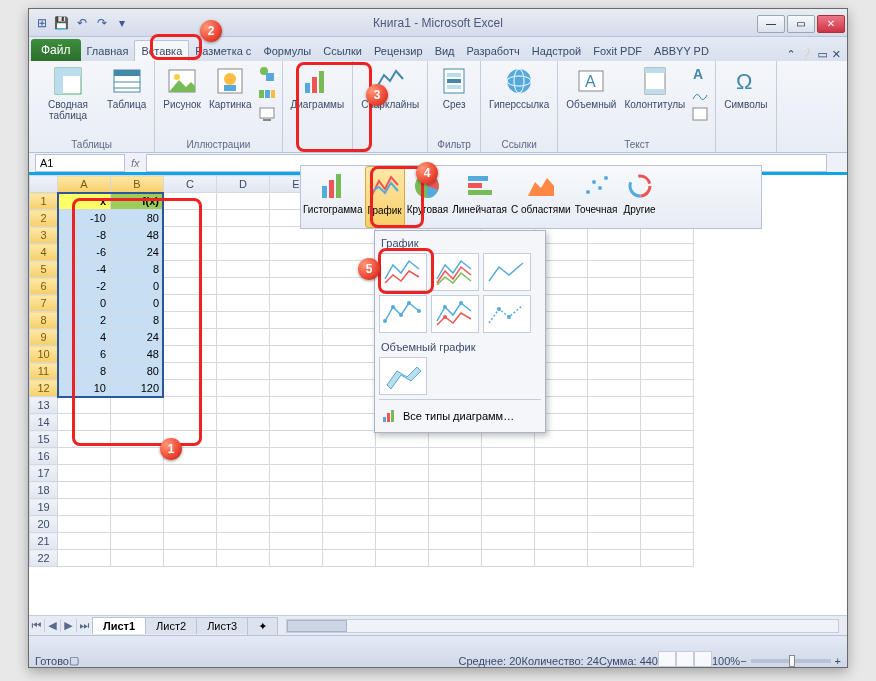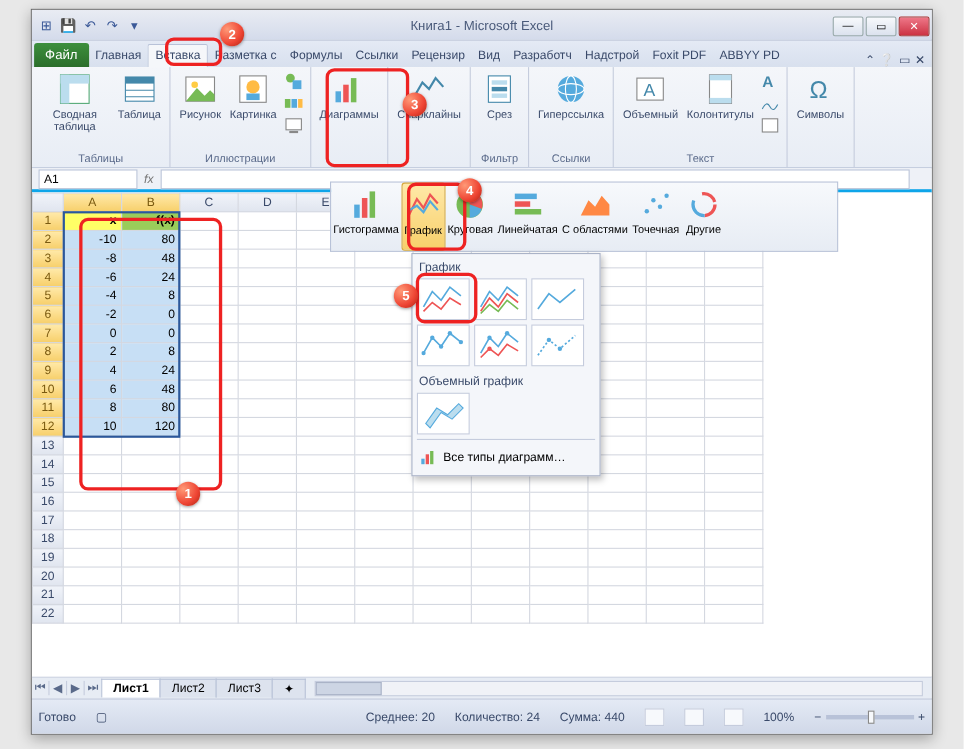--- a/index.html
+++ b/index.html
@@ -72,21 +72,21 @@
   .sheetbar { height:20px; background:#e7ecf4; border-top:1px solid #c5ccdd; display:flex; align-items:center; font-size:11px;}
   .sheet-nav { display:flex; gap:0;}
   .sheet-nav div{ width:16px; text-align:center; border-right:1px solid #c5ccdd; color:#5a6a8a; cursor:pointer;}
   .sheet-tab { padding:2px 10px; border:1px solid #b8c2d8; border-bottom:none; background:#fff; margin-left:-1px; cursor:pointer;}
   .sheet-tab.active { font-weight:bold; background:#fff;}
   .sheet-tab.inactive { background:#dde3ee;}
   .hscroll { flex:1; margin:0 8px; height:14px; border:1px solid #c5ccdd; background:#f0f2f7; position:relative;}
   .hscroll .thumb{ position:absolute; left:0; top:0; width:60px; height:12px; background:#cdd5e4; border:1px solid #aab3c7;}
 
   
-  .status { height:32px; background:linear-gradient(#e4eaf5,#d0d8e8); border-top:1px solid #b8c2d8; display:flex; align-items:center; font-size:11px; color:#3a4a6a; padding:0 6px; gap:18px;}
+  .status { height:32px; background:linear-gradient(#e4eaf5,#d0d8e8); border-top:1px solid #b8c2d8; display:flex; align-items:flex-end; font-size:11px; color:#3a4a6a; padding:0 6px; }
   .status .spacer{flex:1;}
   .zoom { display:flex; align-items:center; gap:4px;}
   .zoom-track{ width:80px; height:4px; background:#b8c2d8; position:relative;}
   .zoom-thumb{ position:absolute; left:38px; top:-4px; width:6px; height:12px; background:#f7f9fc; border:1px solid #888;}
   .viewbtn { width:18px; height:16px; border:1px solid #c5ccdd; background:#f7f9fc; cursor:pointer;}
 </style>
 </head>
 <body>
 
 <div class="window">

